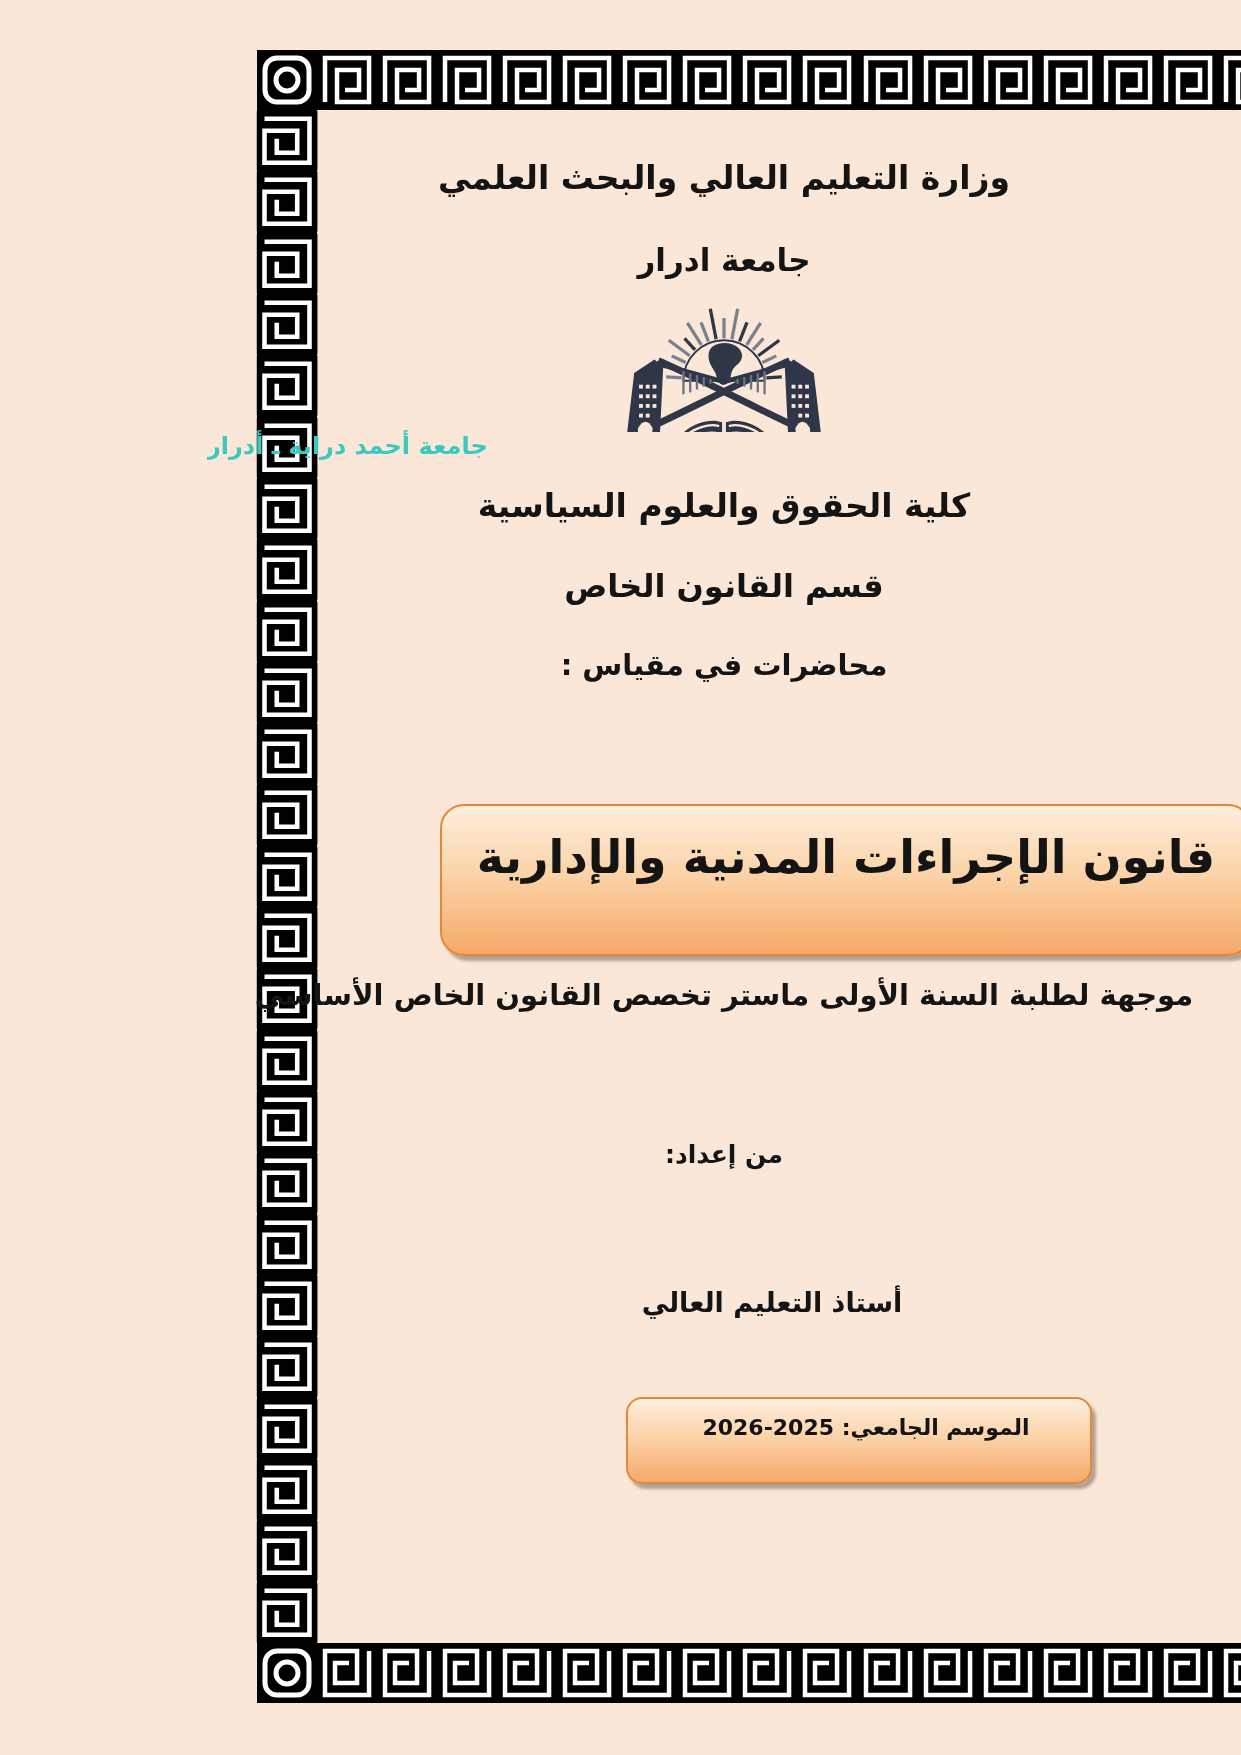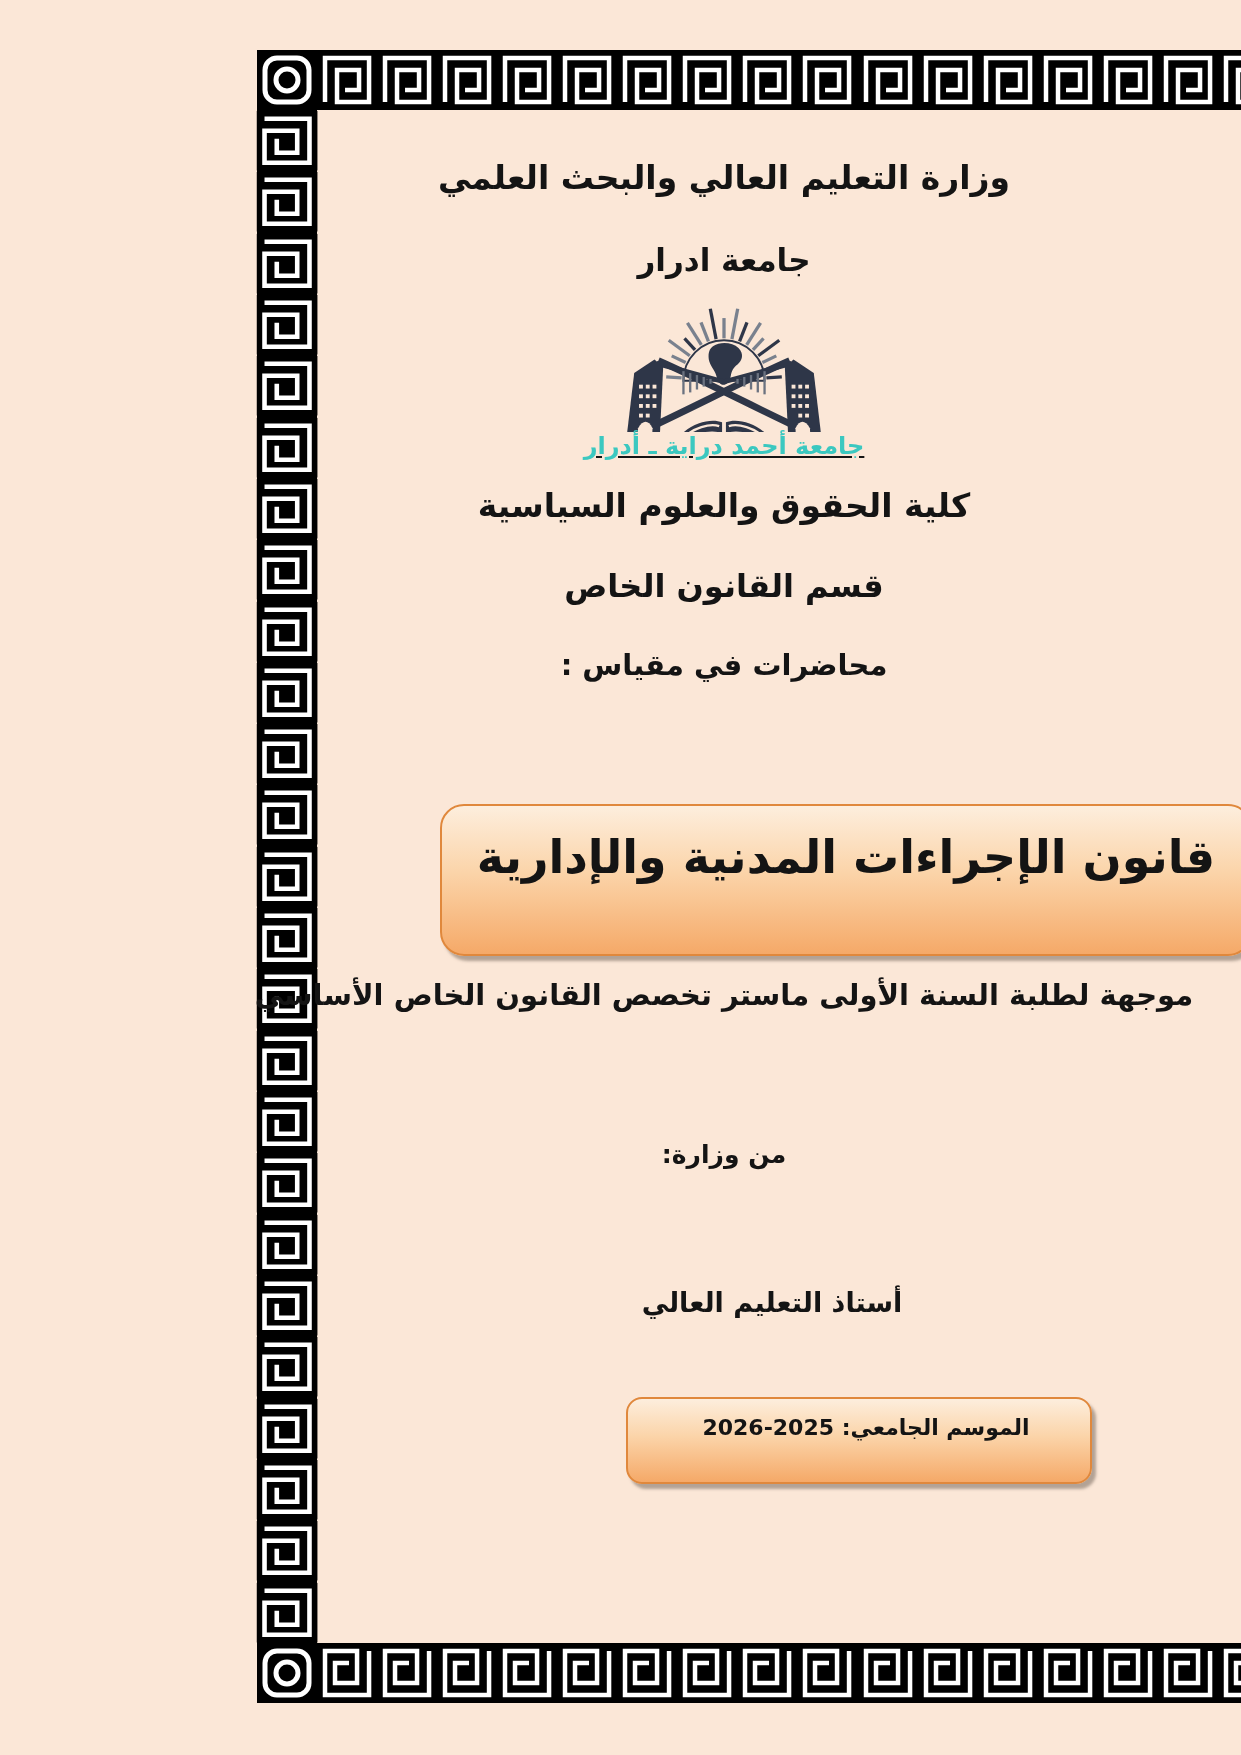--- a/index.html
+++ b/index.html
@@ -23,21 +23,21 @@
   .l-ministry{top:158px;font-size:33px;}
   .l-university{top:242px;font-size:31px;}
   .l-faculty{top:486px;font-size:33px;}
   .l-department{top:567px;font-size:32px;}
   .l-lectures{top:648px;font-size:29px;}
   .l-audience{top:978px;font-size:29px;}
   .l-prepared{top:1140px;font-size:25px;}
   .l-author{top:1216px;font-size:27px;}
   .l-rank{top:1287px;font-size:27px;margin-left:48px;}
   
-  .logo-wrap{position:absolute;top:292px;left:0;width:100%;text-align:center;text-decoration:underline;}
+  .logo-wrap{position:absolute;top:292px;left:0;width:100%;text-align:left;}
   .logo-wrap svg{display:block;margin:0 auto;width:330px;height:140px;}
   .logo-caption{font-weight:bold;font-size:24px;color:#3bc8c0;margin-top:0px;white-space:nowrap;}
   
   .grad-box{
     position:absolute;border:2px solid #e0883c;border-radius:24px;
     background:linear-gradient(180deg,#fdeedd 0%,#fbd4a9 45%,#f5a968 100%);
     box-shadow:4px 5px 3px rgba(120,105,95,.55);
     text-align:center;font-weight:bold;
   }
   .title-box{left:233px;top:804px;width:808px;height:148px;}
@@ -665,20 +665,20 @@
   <div class="line l-faculty">كلية الحقوق والعلوم السياسية</div>
   <div class="line l-department">قسم القانون الخاص</div>
   <div class="line l-lectures">محاضرات في مقياس :</div>
 
   <div class="grad-box title-box">
     <div class="t">قانون الإجراءات المدنية والإدارية</div>
   </div>
 
   <div class="line l-audience">موجهة لطلبة السنة الأولى ماستر تخصص القانون الخاص الأساسي</div>
 
-  <div class="line l-prepared">من وزارة:</div>
+  <div class="line l-prepared">من إعداد:</div>
   <div class="line l-rank">أستاذ التعليم العالي</div>
 
   <div class="grad-box year-box">
     <div class="t">الموسم الجامعي: 2025‏-‏2026</div>
   </div>
 
 </div>
 
 </body></html>

